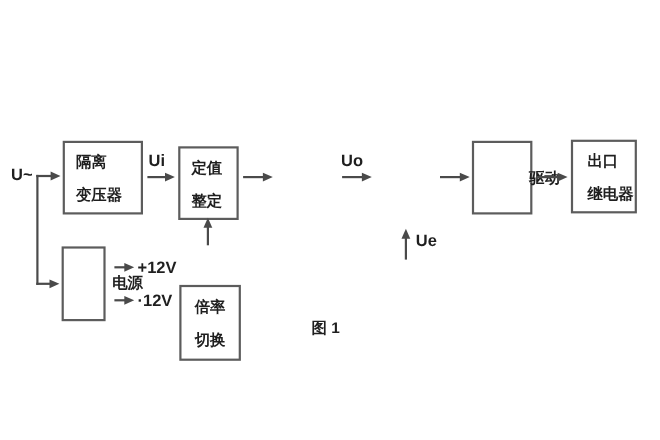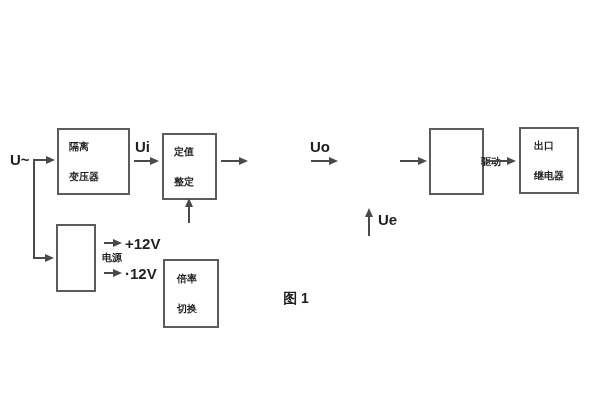--- a/index.html
+++ b/index.html
@@ -20,21 +20,21 @@
   .box{
     position:absolute;
     box-sizing:border-box;
     border:2px solid #5c5c5c;
     background:var(--bg);
     display:flex;
     flex-direction:column;
     justify-content:center;
     align-items:flex-start;
     padding-left:10px;
-    font-size:10px;
+    font-size:14px;
     font-weight:600;
     color:var(--text);
   }
   .box span{display:block;line-height:30px;white-space:nowrap;}
   .box.single span{line-height:normal;padding-left:40px;}
   .box.centered{padding-left:0;align-items:center;}
   
   .hline,.vline{position:absolute;background:var(--line);}
   .hline{height:2px;}
   .vline{width:2px;}

